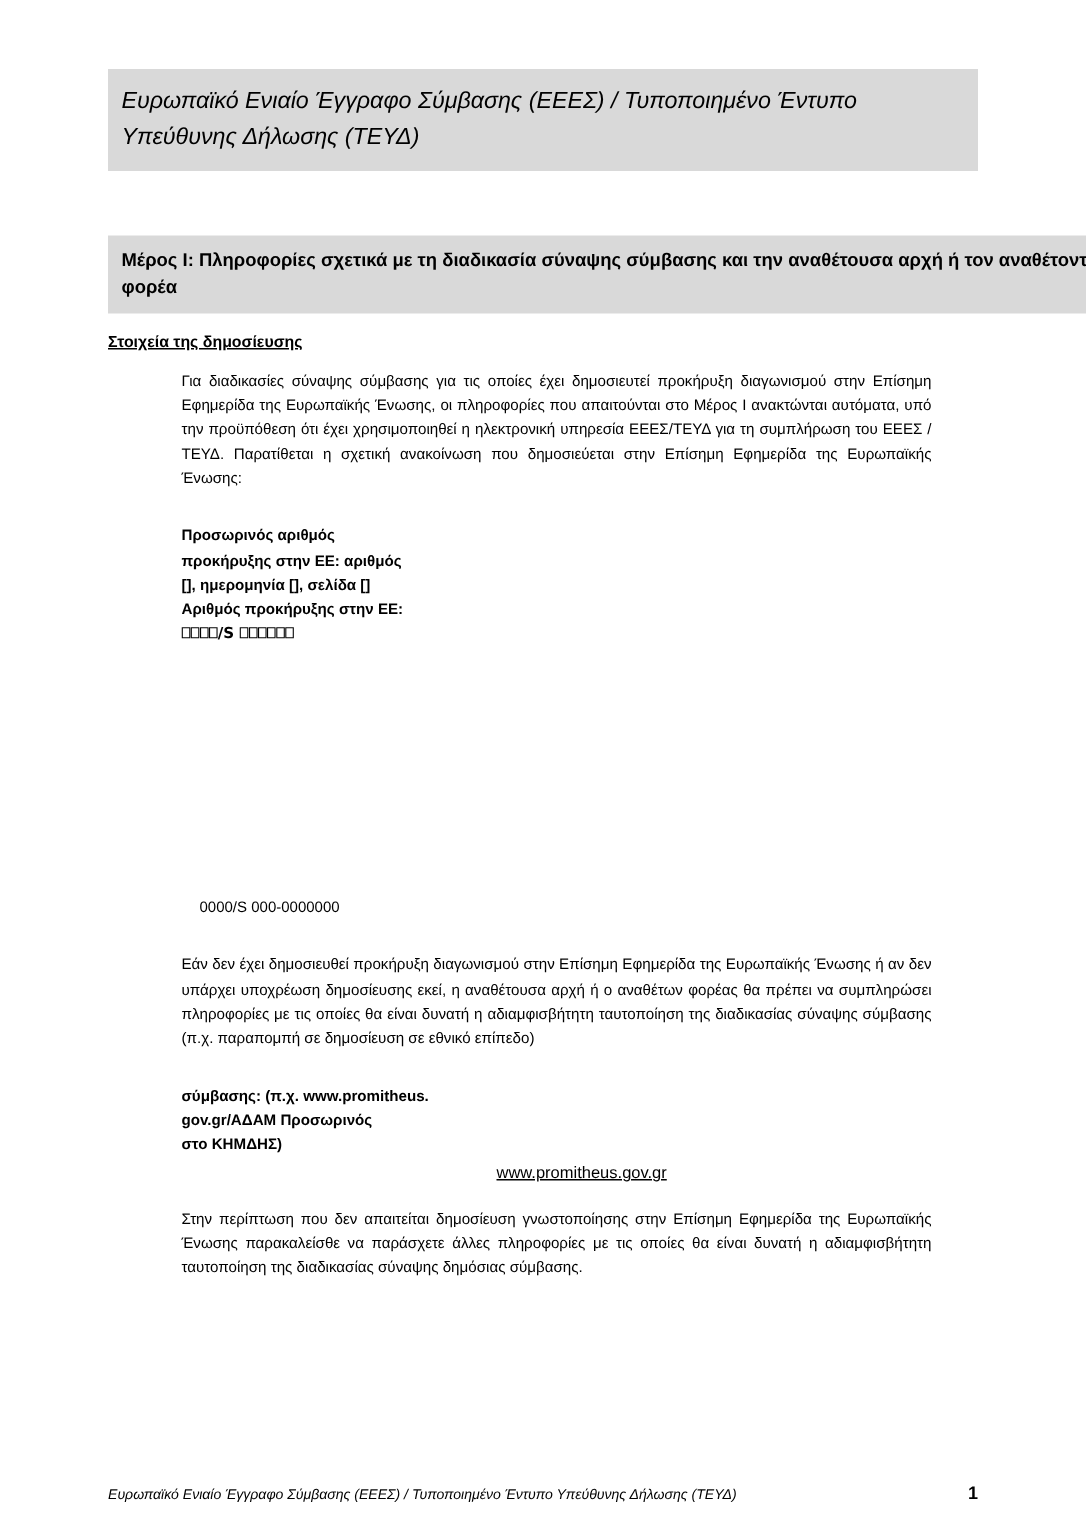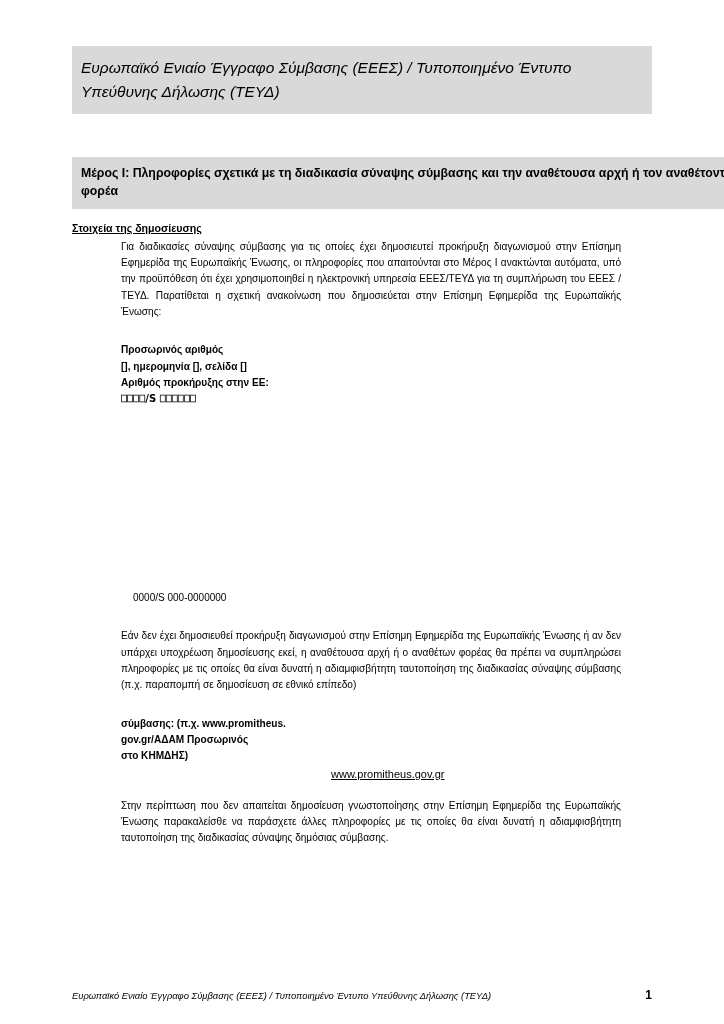--- a/index.html
+++ b/index.html
@@ -55,21 +55,21 @@
   }
   .section-label {
     margin-top: 13px;
     font-size: 10.6px;
     font-weight: bold;
     text-decoration: underline;
     display: inline-block;
   }
   .body-block {
     margin-left: 49px;
-    margin-top: 3px;
+    margin-top: 11px;
     width: 500px;
   }
   .para {
     font-size: 10.1px;
     line-height: 1.62;
     text-align: justify;
     margin: 0;
   }
   .spacer-lg { height: 22px; }
   .spacer-md { height: 16px; }
@@ -155,20 +155,21 @@
 
     <div class="body-block">
 
       <p class="para">Για διαδικασίες σύναψης σύμβασης για τις οποίες έχει δημοσιευτεί προκήρυξη διαγωνισμού στην Επίσημη Εφημερίδα της Ευρωπαϊκής Ένωσης, οι πληροφορίες που απαιτούνται στο Μέρος Ι ανακτώνται αυτόματα, υπό την προϋπόθεση ότι έχει χρησιμοποιηθεί η ηλεκτρονική υπηρεσία ΕΕΕΣ/ΤΕΥΔ για τη συμπλήρωση του ΕΕΕΣ /ΤΕΥΔ. Παρατίθεται η σχετική ανακοίνωση που δημοσιεύεται στην Επίσημη Εφημερίδα της Ευρωπαϊκής Ένωσης:</p>
 
       <div class="spacer-lg"></div>
 
       <div class="field-row">
         <div class="field-label">
           <div>Προσωρινός αριθμός</div>
+          <div>προκήρυξης στην ΕΕ: αριθμός</div>
           <div>[], ημερομηνία [], σελίδα []</div>
           <div>Αριθμός προκήρυξης στην ΕΕ:</div>
           <div class="boxglyph">⎕⎕⎕⎕/S ⎕⎕⎕⎕⎕⎕</div>
         </div>
         <div class="field-value">0000/S 000-0000000</div>
       </div>
 
       <div class="spacer-lg"></div>
 
       <p class="para">Εάν δεν έχει δημοσιευθεί προκήρυξη διαγωνισμού στην Επίσημη Εφημερίδα της Ευρωπαϊκής Ένωσης ή αν δεν υπάρχει υποχρέωση δημοσίευσης εκεί, η αναθέτουσα αρχή ή ο αναθέτων φορέας θα πρέπει να συμπληρώσει πληροφορίες με τις οποίες θα είναι δυνατή η αδιαμφισβήτητη ταυτοποίηση της διαδικασίας σύναψης σύμβασης (π.χ. παραπομπή σε δημοσίευση σε εθνικό επίπεδο)</p>

